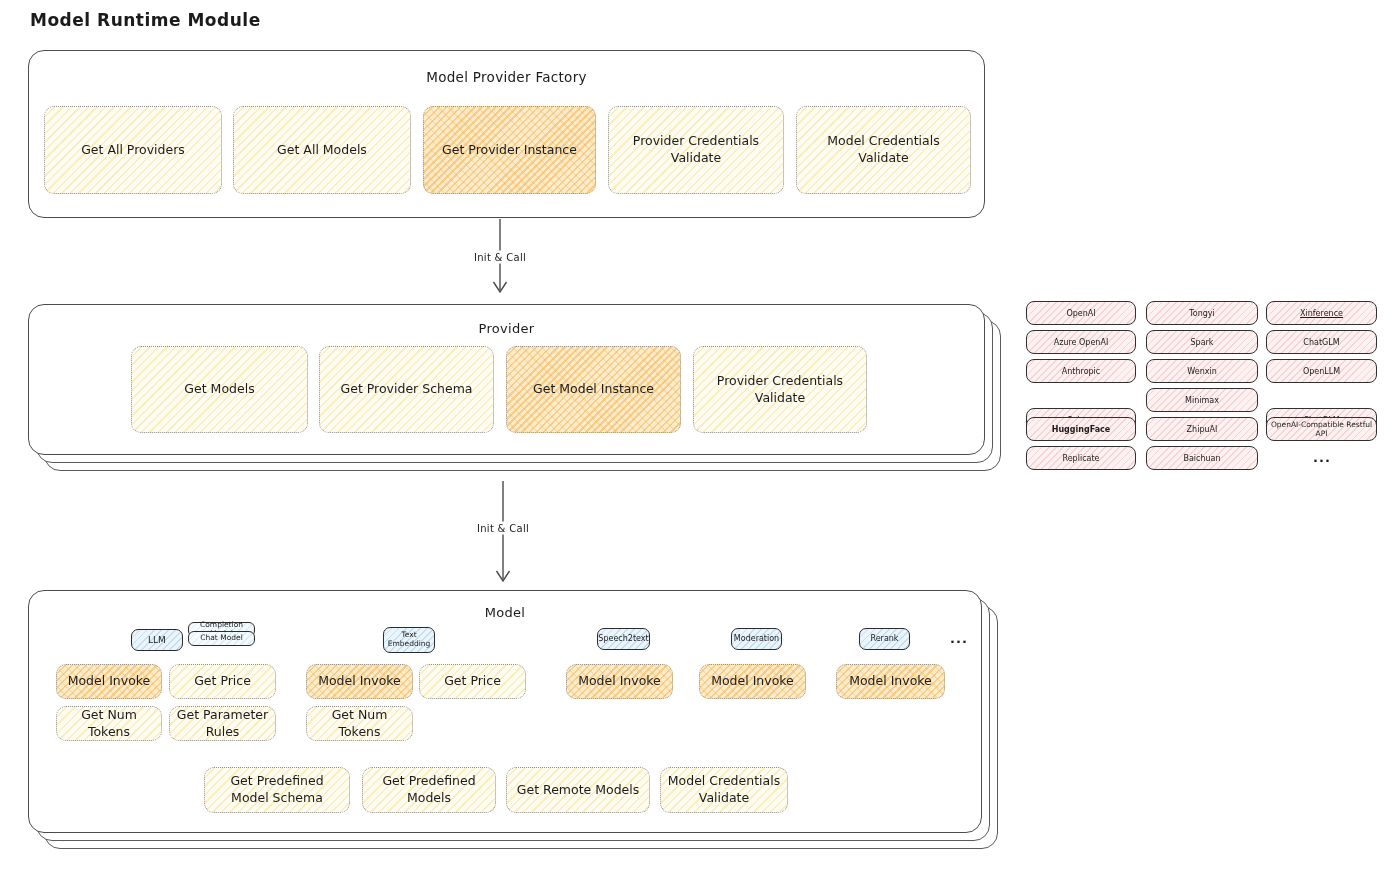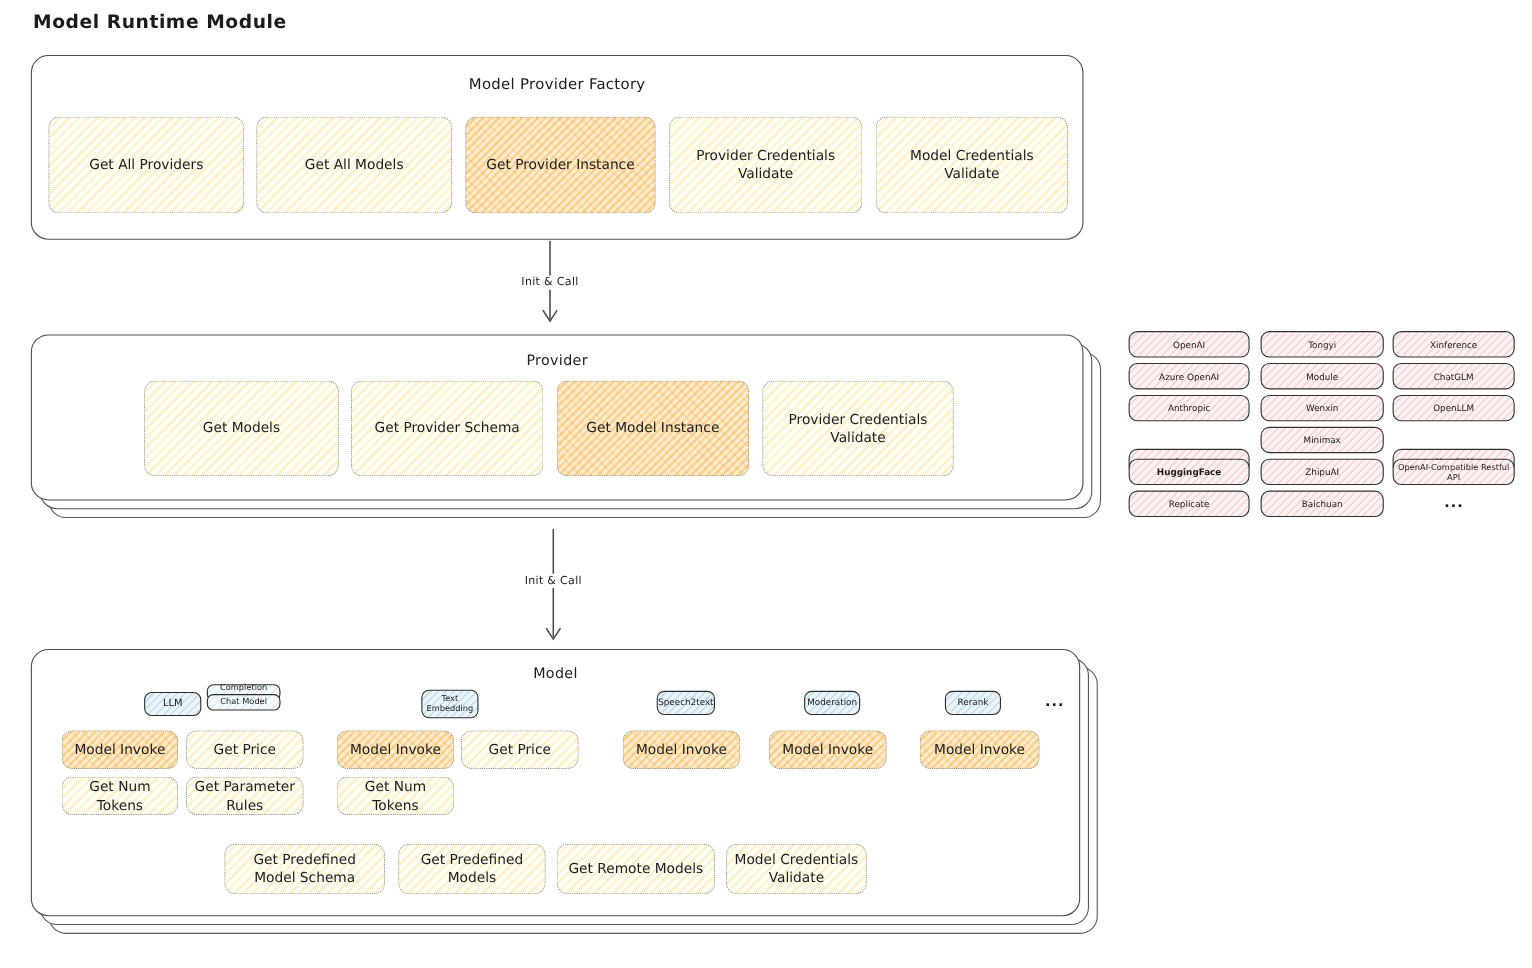--- a/index.html
+++ b/index.html
@@ -96,27 +96,27 @@
 </div>
 
 <div class="cell-p" style="left:1026px; top:301px; width:110px; height:24px;">OpenAI</div>
 <div class="cell-p" style="left:1026px; top:330px; width:110px; height:24px;">Azure OpenAI</div>
 <div class="cell-p" style="left:1026px; top:359px; width:110px; height:24px;">Anthropic</div>
 <div class="cell-p" style="left:1026px; top:388px; width:110px; height:24px;margin-top:20px;">Cohere</div>
 <div class="cell-p" style="left:1026px; top:417px; width:110px; height:24px;font-weight:bold;">HuggingFace</div>
 <div class="cell-p" style="left:1026px; top:446px; width:110px; height:24px;">Replicate</div>
 
 <div class="cell-p" style="left:1146px; top:301px; width:112px; height:24px;">Tongyi</div>
-<div class="cell-p" style="left:1146px; top:330px; width:112px; height:24px;">Module</div>
+<div class="cell-p" style="left:1146px; top:330px; width:112px; height:24px;">Spark</div>
 <div class="cell-p" style="left:1146px; top:359px; width:112px; height:24px;">Wenxin</div>
 <div class="cell-p" style="left:1146px; top:388px; width:112px; height:24px;">Minimax</div>
 <div class="cell-p" style="left:1146px; top:417px; width:112px; height:24px;">ZhipuAI</div>
 <div class="cell-p" style="left:1146px; top:446px; width:112px; height:24px;">Baichuan</div>
 
-<div class="cell-p" style="left:1266px; top:301px; width:111px; height:24px;">Xinference</div>
+<div class="cell-p" style="left:1266px; top:301px; width:111px; height:24px;text-decoration:underline;">Xinference</div>
 <div class="cell-p" style="left:1266px; top:330px; width:111px; height:24px;">ChatGLM</div>
 <div class="cell-p" style="left:1266px; top:359px; width:111px; height:24px;">OpenLLM</div>
 <div class="cell-p" style="left:1266px; top:388px; width:111px; height:24px;margin-top:20px;">ChatGLM</div>
 <div class="cell-p" style="left:1266px; top:417px; width:111px; height:24px; font-size:7.5px;">OpenAI-Compatible Restful API</div>
 <div class="ellipsis" style="left:1313px; top:450px;">...</div>
 
 <div class="stack-layer" style="left:44px; top:606px; width:954px; height:243px;"></div>
 <div class="stack-layer" style="left:36px; top:598px; width:954px; height:243px;"></div>
 <div class="container-box" style="left:28px; top:590px; width:954px; height:243px;">
   <div class="box-title" style="top:14px; font-size:13px;">Model</div>

